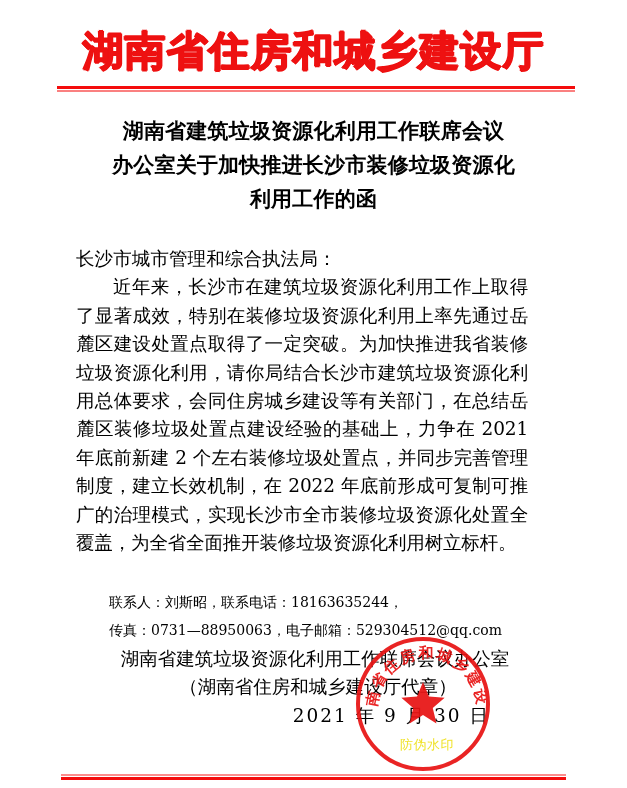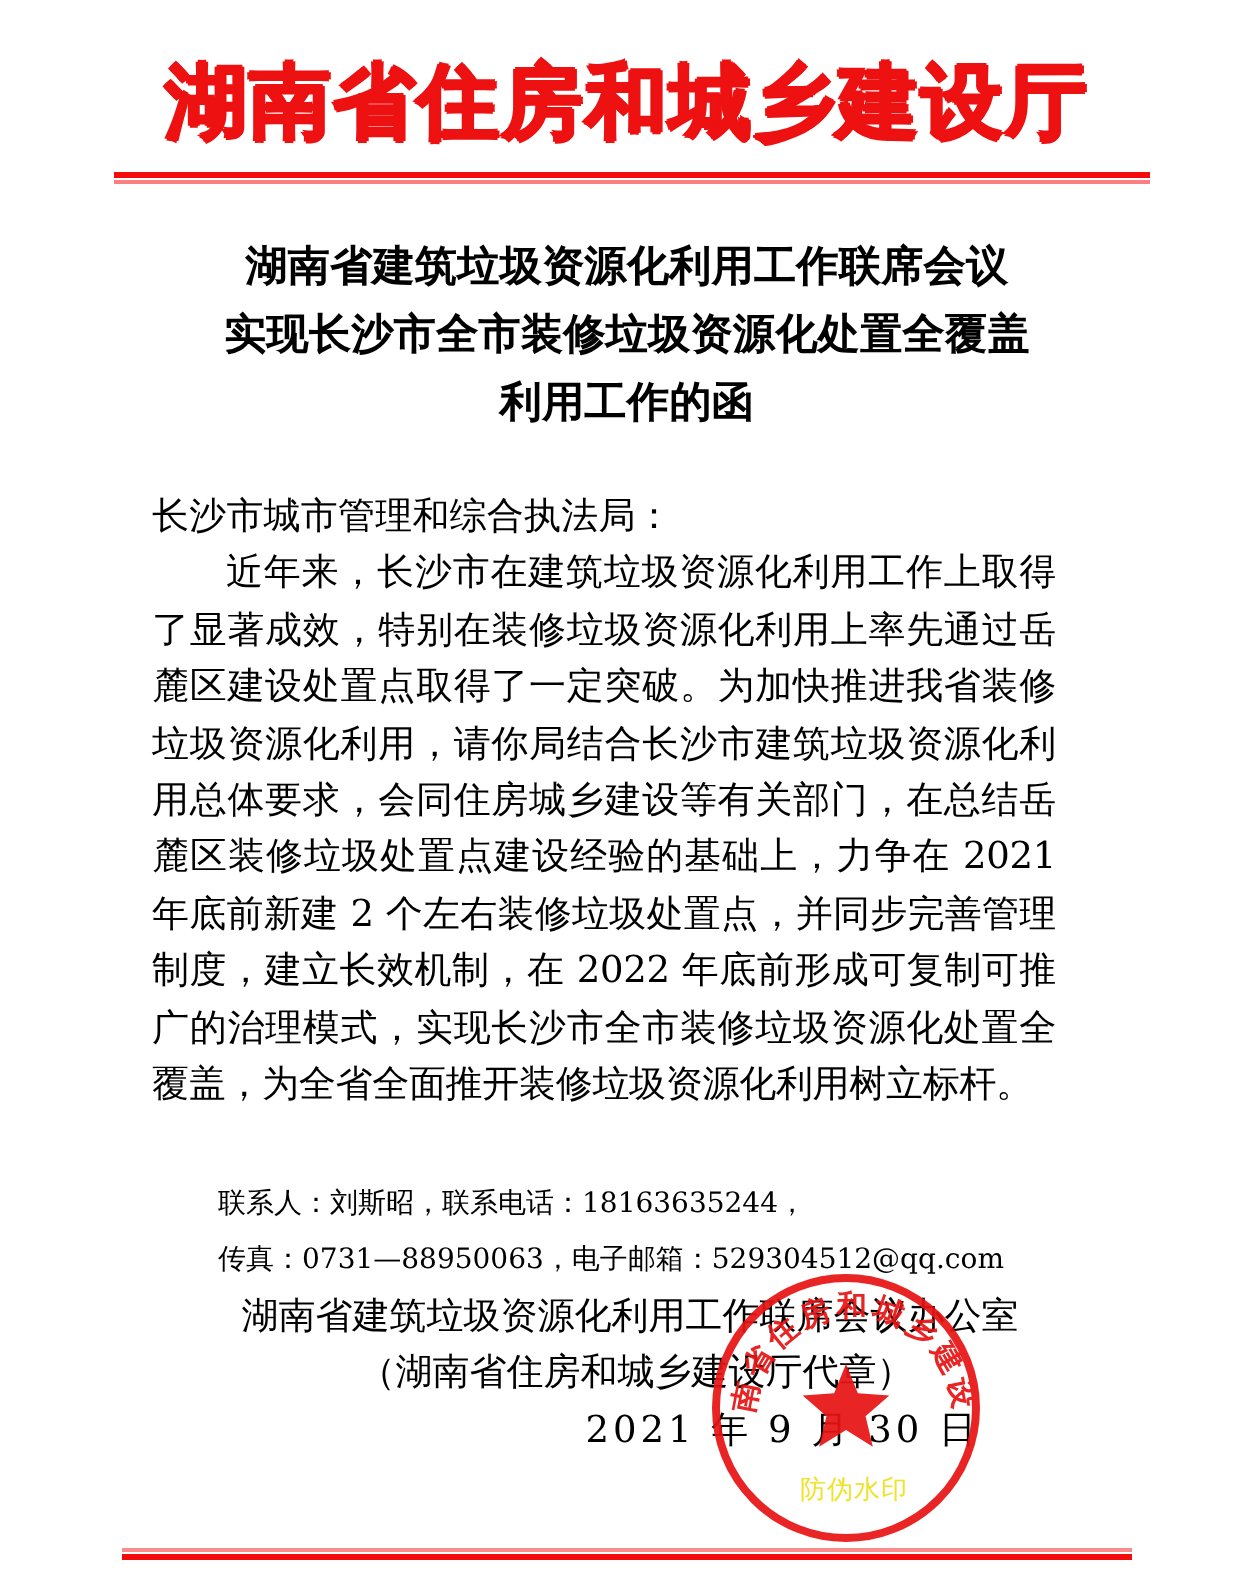--- a/index.html
+++ b/index.html
@@ -71,21 +71,21 @@
   }
 
   
   .doc-title {
     position: absolute;
     left: 60px;
     top: 104px;
     width: 507px;
     text-align: center;
     color: #000000;
-    font-family: Liberation Serif, serif;
+    font-family: Liberation Mono, monospace;
     font-weight: bold;
     font-size: 21px;
     line-height: 34px;
     letter-spacing: 0.2px;
   }
   .doc-title .tline { display: block; white-space: nowrap; }
 
   
   .body-block {
     position: absolute;
@@ -237,21 +237,21 @@
     <span class="letterhead-title">湖南省住房和城乡建设厅</span>
   </div>
 
   <div class="header-rule">
     <div class="thick"></div>
     <div class="thin"></div>
   </div>
 
   <div class="doc-title">
     <span class="tline">湖南省建筑垃圾资源化利用工作联席会议</span>
-    <span class="tline">实现长沙市全市装修垃圾资源化处置全覆盖</span>
+    <span class="tline">办公室关于加快推进长沙市装修垃圾资源化</span>
     <span class="tline">利用工作的函</span>
   </div>
 
   <div class="body-block">
     <span class="addressee">长沙市城市管理和综合执法局：</span>
     <p class="para squeeze">近年来，长沙市在建筑垃圾资源化利用工作上取得了显著成效，特别在装修垃圾资源化利用上率先通过岳麓区建设处置点取得了一定突破。为加快推进我省装修垃圾资源化利用，请你局结合长沙市建筑垃圾资源化利用总体要求，会同住房城乡建设等有关部门，在总结岳麓区装修垃圾处置点建设经验的基础上，力争在 2021 年底前新建 2 个左右装修垃圾处置点，并同步完善管理制度，建立长效机制，在 2022 年底前形成可复制可推广的治理模式，实现长沙市全市装修垃圾资源化处置全覆盖，为全省全面推开装修垃圾资源化利用树立标杆。</p>
   </div>
 
   <div class="contact-block">
     <span class="contact-line">联系人：刘斯昭，联系电话：18163635244，</span>

